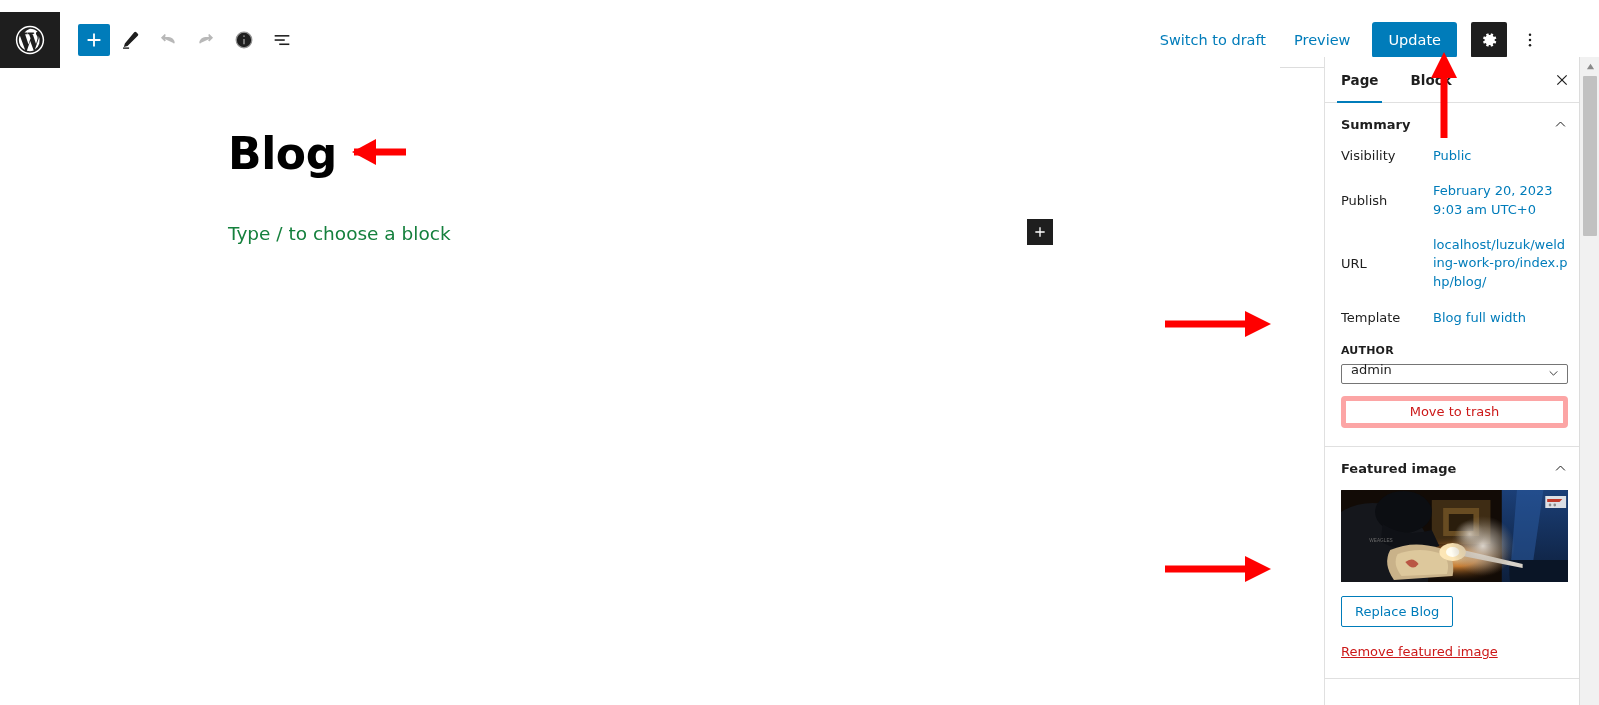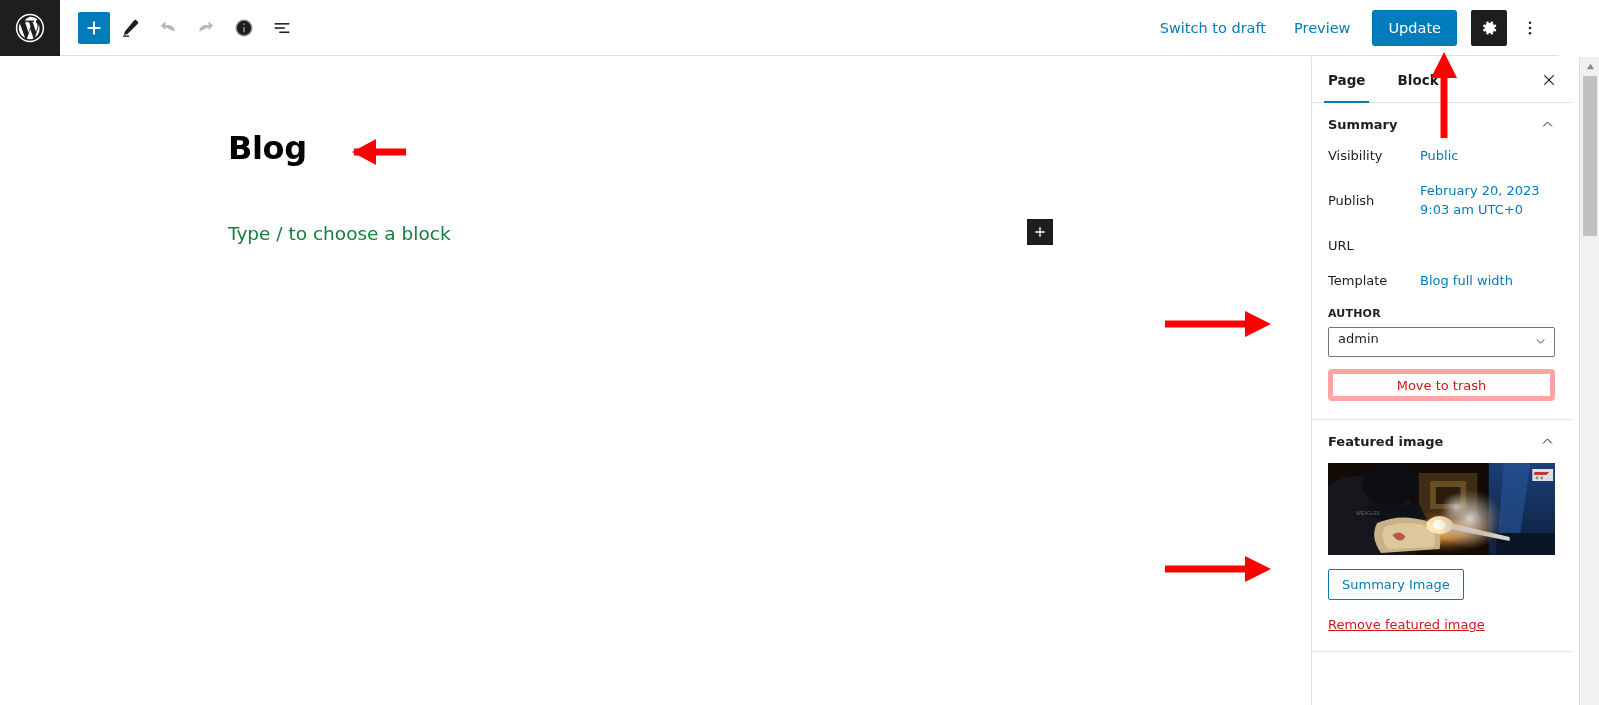--- a/index.html
+++ b/index.html
@@ -5,21 +5,21 @@
   * { box-sizing: border-box; margin: 0; padding: 0; }
   html, body {
     width: 1599px; height: 705px;
     font-family: "DejaVu Sans", "Liberation Sans", sans-serif;
     background: #ffffff; overflow: hidden;
   }
   .app { position: relative; width: 1599px; height: 705px; }
 
   
   .header {
-    position: absolute; top: 0; left: 0; width: 1559px; height: 56px;
+    position: absolute; top: 12px; left: 0; width: 1559px; height: 56px;
     background: #ffffff; border-bottom: 1px solid #ddd;
     display: flex; align-items: center;
   }
   .wp-logo {
     width: 60px; height: 56px; background: #1e1e1e;
     display: flex; align-items: center; justify-content: center; flex: none;
   }
   .wp-logo svg { width: 34px; height: 34px; }
 
   .tool-group { display: flex; align-items: center; gap: 2px; margin-left: 18px; }
@@ -58,37 +58,37 @@
   }
   .dots-btn svg { width: 20px; height: 20px; fill: #1e1e1e; }
 
   
   .canvas {
     position: absolute; top: 57px; left: 60px; width: 1220px; height: 648px;
     background: #fff; overflow: hidden;
   }
   .post-title {
     position: absolute; left: 168px; top: 75px;
-    font-size: 32px; font-weight: 700; color: #000;
+    font-size: 44px; font-weight: 700; color: #000;
     letter-spacing: -0.4px; line-height: 1;
   }
   .block-placeholder {
     position: absolute; left: 168px; top: 164px;
     font-size: 18.5px; color: #15803d; line-height: 1.4;
   }
   .inserter-btn {
     position: absolute; left: 967px; top: 162px;
     width: 26px; height: 26px; background: #1e1e1e; border: none;
     display: flex; align-items: center; justify-content: center; cursor: pointer;
   }
   .inserter-btn svg { width: 16px; height: 16px; fill: #fff; }
 
   
   .sidebar {
-    position: absolute; top: 57px; right: 28px; width: 260px; height: 648px;
+    position: absolute; top: 57px; right: 15px; width: 260px; height: 648px;
     background: #fff; border-left: 1px solid #e0e0e0; overflow: hidden;
   }
   .sb-tabs {
     height: 46px; display: flex; align-items: stretch;
     border-bottom: 1px solid #e0e0e0; position: relative;
   }
   .sb-tab {
     padding: 0 16px; display: flex; align-items: center;
     font-size: 13.5px; font-weight: 600; color: #1e1e1e;
     background: none; border: none; cursor: pointer; font-family: inherit;
@@ -124,21 +124,21 @@
     text-align: left; font-family: inherit; padding: 0;
   }
   .row-value.url { word-break: break-all; }
 
   .field-label {
     font-size: 11px; font-weight: 700; color: #1e1e1e;
     text-transform: uppercase; letter-spacing: 0.2px; margin-bottom: 7px;
   }
   .select-wrap { position: relative; margin-bottom: 12px; }
   .select-box {
-    width: 100%; height: 30px; border: 1px solid #757575; border-radius: 2px;
+    width: 100%; height: 20px; border: 1px solid #757575; border-radius: 2px;
     background: #fff; font-size: 13px; color: #1e1e1e;
     padding: 0 28px 8px 9px; font-family: inherit; cursor: pointer;
     display: flex; align-items: center;
   }
   .select-arrow {
     position: absolute; right: 8px; top: 50%; transform: translateY(-50%);
     pointer-events: none;
   }
   .select-arrow svg { width: 13px; height: 13px; stroke: #1e1e1e; stroke-width: 1.6; fill: none; }
 
@@ -295,20 +295,21 @@
         <button class="row-value">Public</button>
       </div>
 
       <div class="row">
         <div class="row-label">Publish</div>
         <button class="row-value">February 20, 2023 9:03 am UTC+0</button>
       </div>
 
       <div class="row">
         <div class="row-label">URL</div>
+        <button class="row-value url">localhost/luzuk/welding-work-pro/index.php/blog/</button>
       </div>
 
       <div class="row">
         <div class="row-label">Template</div>
         <button class="row-value">Blog full width</button>
       </div>
 
       <div class="field-label">AUTHOR</div>
       <div class="select-wrap">
         <div class="select-box">admin</div>
@@ -370,21 +371,21 @@
           <ellipse cx="118" cy="62" rx="7" ry="5" fill="#fffdf2"></ellipse>
           <ellipse cx="150" cy="56" rx="34" ry="30" fill="url(#smoke)"></ellipse>
           <ellipse cx="136" cy="44" rx="16" ry="14" fill="url(#smoke)" opacity="0.7"></ellipse>
           <rect x="216" y="6" width="22" height="12" fill="#f2f2f2" opacity="0.9"></rect>
           <path d="M218 9 l16 0 l-3 3 l-13 0 Z" fill="#c0392b"></path>
           <circle cx="221" cy="15" r="1.4" fill="#888"></circle>
           <circle cx="226" cy="15" r="1.4" fill="#888"></circle>
         </svg>
       </div>
 
-      <button class="replace-btn">Summary Image</button>
+      <button class="replace-btn">Replace Blog</button>
       <div>
         <span class="remove-link">Remove featured image</span>
       </div>
     </div>
   </div>
 
   <div class="scrollbar">
     <div class="sb-arrow">
       <svg viewBox="0 0 10 10">
         <polygon points="5,2 9,8 1,8"></polygon>

